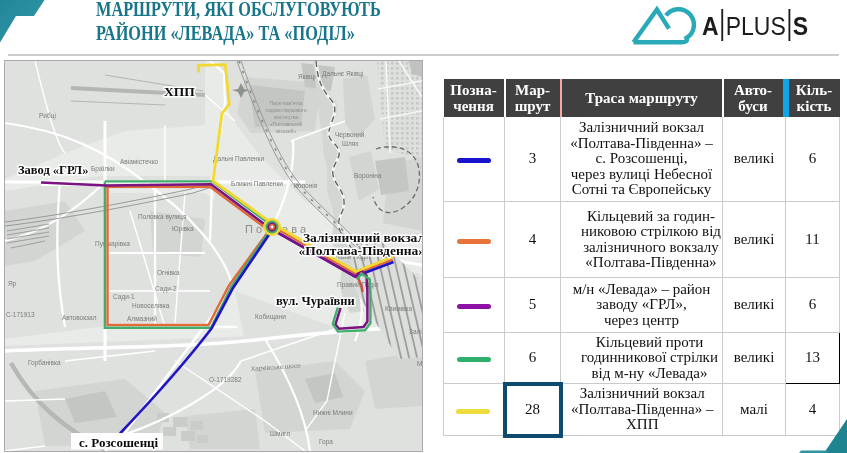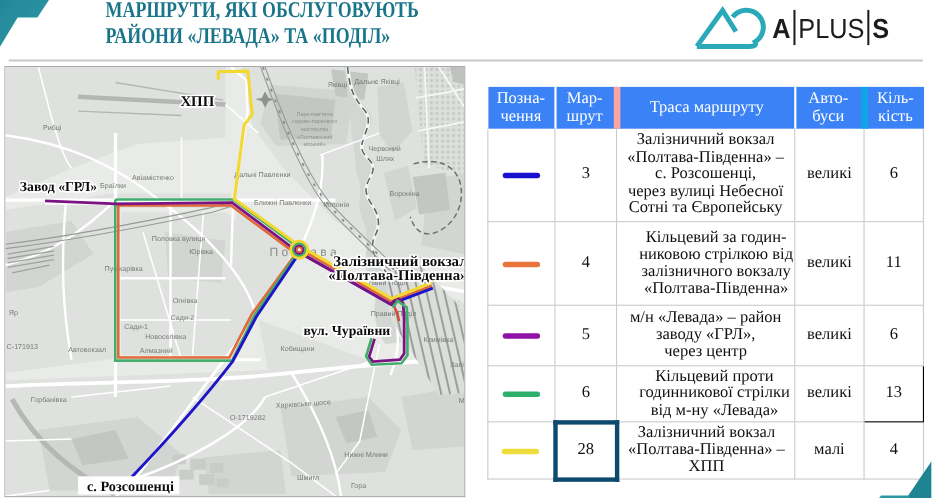--- a/index.html
+++ b/index.html
@@ -266,23 +266,23 @@
 <table class="abs" style="left:443px;top:79px;width:396px;border-collapse:collapse;table-layout:fixed;font-size:15px;line-height:15.4px;color:#101010;text-align:center;">
   <colgroup>
       <col style="width:61px">
       <col style="width:56px">
       <col style="width:162px">
       <col style="width:63px">
       <col style="width:54px">
     </colgroup>
 
   <tbody>
-      <tr style="background:#3b82f6;color:#ffffff;font-weight:normal;font-size:15px;line-height:16.5px;">
+      <tr style="background:#404040;color:#ffffff;font-weight:bold;font-size:15px;line-height:16.5px;">
     <td style="height:36px;border-right:2px solid #fff;">Позна-<br>чення</td>
-    <td style="border-right:6px solid #fca5a5;">Мар-<br>шрут</td>
+    <td style="border-right:2px solid #fca5a5;">Мар-<br>шрут</td>
     <td style="border-right:2px solid #fff;">Траса маршруту</td>
     <td style="border-right:6px solid #0ea5e9;">Авто-<br>буси</td>
     <td>Кіль-<br>кість</td>
   </tr>
 
   <tr>
     <td style="height:82px;border:1px solid #cbcbcb;border-top:none;"><span style="display:inline-block;width:34px;height:5px;border-radius:2.5px;background:#1812cf;"></span></td>
     <td style="border:1px solid #cbcbcb;border-top:none;">3</td>
     <td style="border:1px solid #cbcbcb;border-top:none;">Залізничний вокзал<br>«Полтава-Південна» –<br>с. Розсошенці,<br>через вулиці Небесної<br>Сотні та Європейську</td>
     <td style="border:1px solid #cbcbcb;border-top:none;">великі</td>

